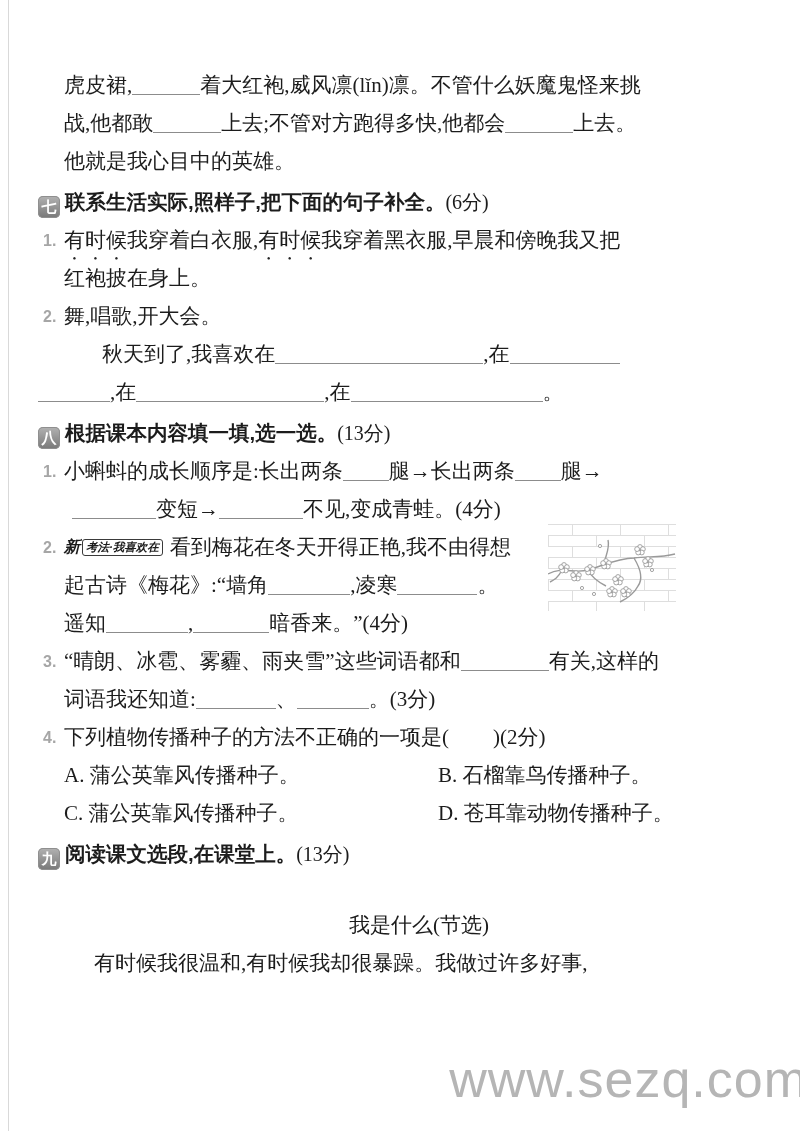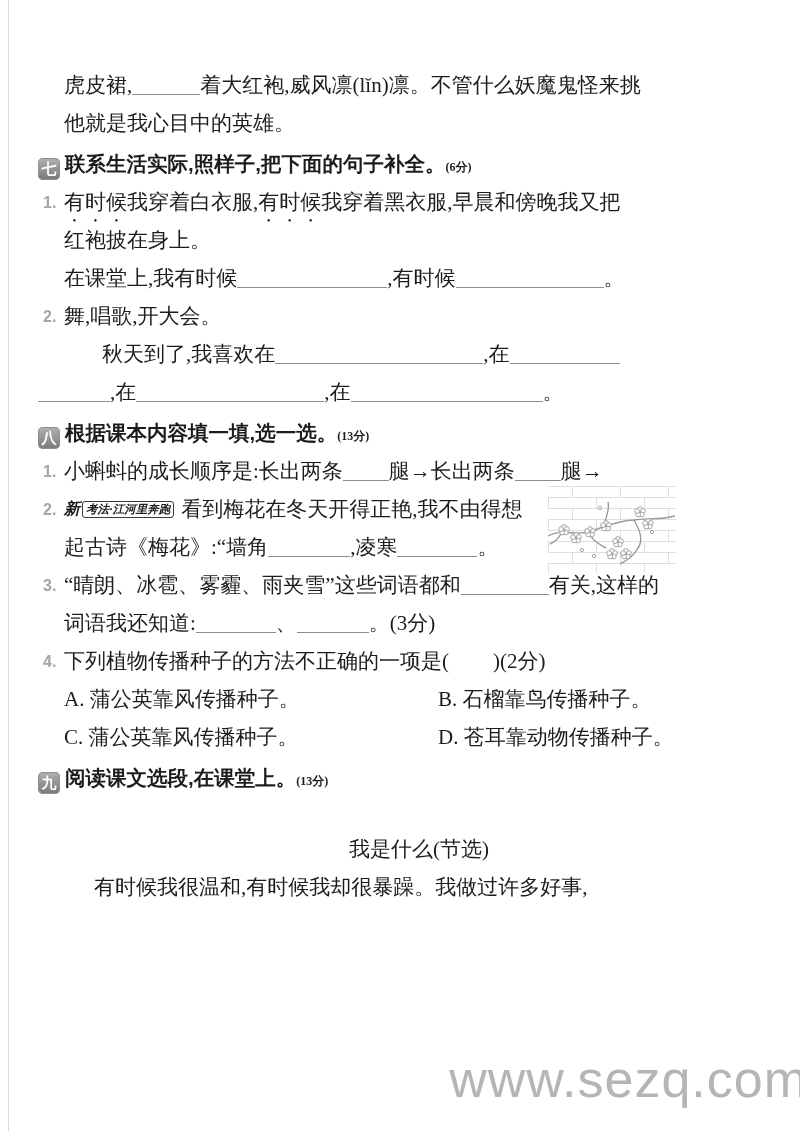--- a/index.html
+++ b/index.html
@@ -12,21 +12,21 @@
   .blank{display:inline-block;height:22px;border-bottom:1px solid #8c8c8c;vertical-align:-3px;}
   .gap{display:inline-block;height:10px;}
   .em{-webkit-text-emphasis:filled dot #222;-webkit-text-emphasis-position:under;
       text-emphasis:filled dot #222;text-emphasis-position:under right;}
   .sec-head{margin-left:-26px;margin-top:3px;height:38px;line-height:38px;white-space:nowrap;
             font-family:"Liberation Sans",sans-serif;font-weight:bold;font-size:20.5px;}
   .sec-badge{display:inline-block;width:22px;height:22px;line-height:22px;text-align:center;
              border-radius:5px;background:linear-gradient(180deg,#b2b2b2,#787878);
              color:#fff;font-size:15px;font-weight:bold;margin-right:5px;vertical-align:-3px;
              box-shadow:0 0 0 1px #8f8f8f inset;}
-  .sec-score{font-family:"Liberation Serif",serif;font-weight:bold;font-size:12px;}
+  .sec-score{font-family:"Liberation Serif",serif;font-weight:normal;font-size:20px;}
   .q{position:relative;}
   .qnum{position:absolute;left:-21px;top:0;height:38px;line-height:40px;color:#a6a6a6;
         font-family:"Liberation Sans",sans-serif;font-weight:bold;font-size:16px;}
   .opts{display:flex;}
   .opt{height:38px;line-height:38px;font-size:21px;white-space:nowrap;}
   .opt:first-child{width:374px;}
   .tag{display:inline-flex;align-items:center;margin-right:7px;vertical-align:2px;}
   .tag-new{font-family:"Liberation Sans",sans-serif;font-weight:bold;font-style:italic;
            font-size:16px;margin-right:2px;letter-spacing:0;}
   .tag-box{border:1.5px solid #3a3a3a;border-radius:3px;font-family:"Liberation Sans",sans-serif;
@@ -39,51 +39,53 @@
 </style>
 </head>
 <body>
 
 <div class="page">
   <div class="margin-rule"></div>
 
   <div class="content">
     <div id="intro">
         <div class="line"><span>虎皮裙,</span><span class="blank" style="width: 68px;"></span><span>着大红袍,威风凛(lǐn)凛。不管什么妖魔鬼怪来挑</span></div>
+        <div class="line"><span>战,他都敢</span><span class="blank" style="width: 68px;"></span><span>上去;不管对方跑得多快,他都会</span><span class="blank" style="width: 68px;"></span><span>上去。</span></div>
         <div class="line"><span>他就是我心目中的英雄。</span></div>
       </div>
     <div id="sections">
         <section>
           <div class="sec-head"><span class="sec-badge">七</span><span class="sec-title">联系生活实际,照样子,把下面的句子补全。</span><span class="sec-score">(6分)</span></div>
           <div class="q">
             <span class="qnum">1.</span>
             <div class="line"><span class="em">有时候</span><span>我穿着白衣服,</span><span class="em">有时候</span><span>我穿着黑衣服,早晨和傍晚我又把</span></div>
             <div class="line"><span>红袍披在身上。</span></div>
-            <div class="line"><span>在课堂上,我有时候</span><span class="blank" style="width: 150px;"></span><span>,有时候</span><span class="blank" style="width: 148px;"></span><span>。</span></div>
           </div>
           <div class="q">
             <span class="qnum">2.</span>
             <div class="line"><span>舞,唱歌,开大会。</span></div>
             <div class="line" style="padding-left: 38px;"><span>秋天到了,我喜欢在</span><span class="blank" style="width: 208px;"></span><span>,在</span><span class="blank" style="width: 110px;"></span></div>
             <div class="line" style="margin-left: -26px;"><span class="blank" style="width: 72px;"></span><span>,在</span><span class="blank" style="width: 188px;"></span><span>,在</span><span class="blank" style="width: 192px;"></span><span>。</span></div>
           </div>
         </section>
         <section>
           <div class="sec-head"><span class="sec-badge">八</span><span class="sec-title">根据课本内容填一填,选一选。</span><span class="sec-score">(13分)</span></div>
           <div class="q">
             <span class="qnum">1.</span>
             <div class="line"><span>小蝌蚪的成长顺序是:长出两条</span><span class="blank" style="width: 46px;"></span><span>腿→长出两条</span><span class="blank" style="width: 46px;"></span><span>腿→</span></div>
+            <div class="line" style="padding-left: 8px;"><span class="blank" style="width: 84px;"></span><span>变短→</span><span class="blank" style="width: 84px;"></span><span>不见,变成青蛙。(4分)</span></div>
           </div>
           <div class="q">
             <span class="qnum">2.</span>
             <div class="line"><span class="tag">
                 <span class="tag-new">新</span>
-                <span class="tag-box">考法·江河里奔跑</span>
+                <span class="tag-box">考法·我喜欢在</span>
               </span><span>看到梅花在冬天开得正艳,我不由得想</span></div>
             <div class="line"><span>起古诗《梅花》:“墙角</span><span class="blank" style="width: 82px;"></span><span>,凌寒</span><span class="blank" style="width: 80px;"></span><span>。</span></div>
+            <div class="line"><span>遥知</span><span class="blank" style="width: 82px;"></span><span>,</span><span class="blank" style="width: 76px;"></span><span>暗香来。”(4分)</span></div>
             <svg class="illus" viewBox="0 0 128 88" xmlns="http://www.w3.org/2000/svg">
       <defs>
         <pattern id="bp" width="48" height="22" patternUnits="userSpaceOnUse">
           <path d="M0 .5H48M0 11.5H48M24.5 0V11M.5 11V22" stroke="#dedede" stroke-width="1" fill="none"></path>
         </pattern>
         <g id="fl">
           <circle cx="0" cy="-3" r="2.4"></circle>
                   <circle cx="2.9" cy="-0.9" r="2.4"></circle>
           <circle cx="1.8" cy="2.5" r="2.4"></circle>
                   <circle cx="-1.8" cy="2.5" r="2.4"></circle>

